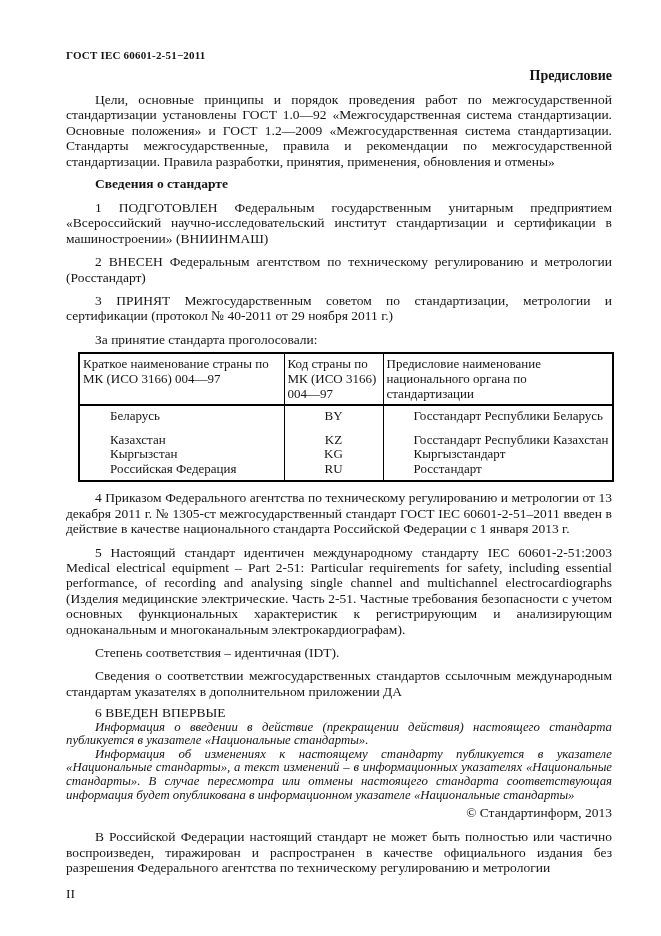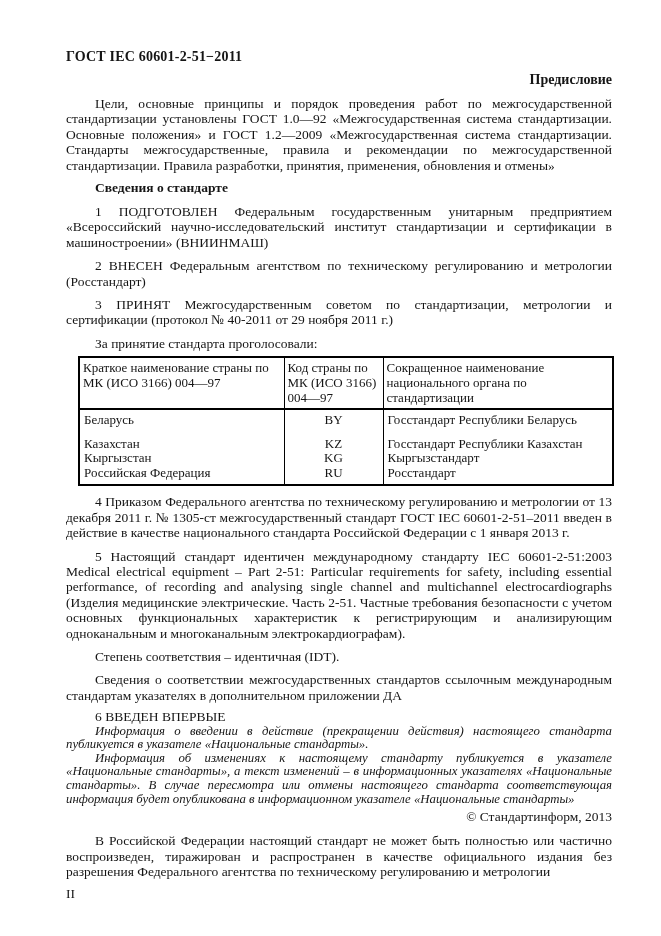--- a/index.html
+++ b/index.html
@@ -7,21 +7,21 @@
   .page {
     position:relative;
     width:661px; height:936px;
     background:#ffffff;
     color:#151515;
     font-family:"Liberation Serif", serif;
     padding:49px 49px 0 66px;
     overflow:hidden;
   }
   .doc-code {
-    font-size:14px; font-weight:bold; letter-spacing:.2px;
+    font-size:11px; font-weight:bold; letter-spacing:.2px;
   }
   .center-title {
     text-align:right; font-weight:bold; font-size:14px; margin-top:7px;
   }
   p.body {
     font-size:13.5px; line-height:15.4px; text-align:justify;
     margin-top:8px;
   }
   .ind { text-indent:29px; }
   .tight { margin-top:0; }
@@ -41,21 +41,21 @@
     text-align:left; vertical-align:top;
     padding:2px 3px 3px;
     border-left:1.5px solid #000;
     border-bottom:2.5px solid #000;
   }
   .vote-table th:first-child { border-left:none; }
   .vote-table td {
     font-size:13px; line-height:14.5px;
     vertical-align:top;
     border-left:1.5px solid #000;
-    padding:0 2px 0 4px;
+    padding:0 2px 0 30px;
   }
   .vote-table td:first-child { border-left:none; }
   .vote-table td.code { text-align:center; padding:0; }
   .vote-table tr.r0 td { padding-top:3px; padding-bottom:9px; }
   .vote-table tr.r3 td { padding-bottom:4px; }
   p.note {
     font-style:italic; font-size:12.8px; line-height:13.6px;
     text-align:justify; text-indent:29px; margin-top:0;
   }
   .copyright { text-align:right; font-size:13.5px; margin-top:3px; }
@@ -85,21 +85,21 @@
   <table class="vote-table">
     <colgroup>
         <col class="c1">
         <col class="c2">
         <col class="c3">
       </colgroup>
     <thead>
       <tr>
         <th>Краткое наименование страны по МК (ИСО 3166) 004—97</th>
         <th>Код страны по МК (ИСО 3166) 004—97</th>
-        <th>Сокращенное наименование национального органа по стандартизации</th>
+        <th>Предисловие наименование национального органа по стандартизации</th>
       </tr>
     </thead>
     <tbody>
       <tr class="r0">
         <td>Беларусь</td>
         <td class="code">BY</td>
         <td>Госстандарт Республики Беларусь</td>
       </tr>
       <tr class="r1">
         <td>Казахстан</td>

